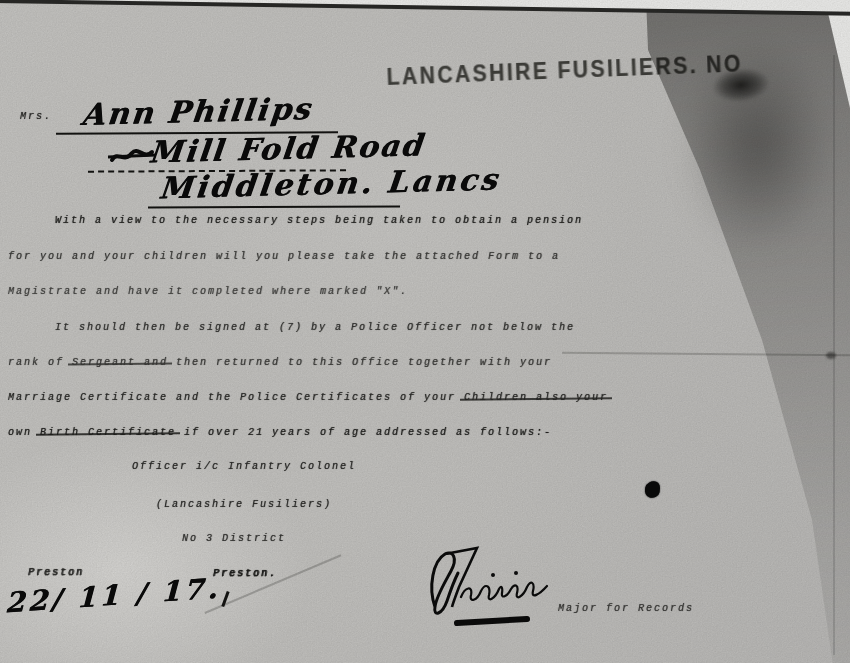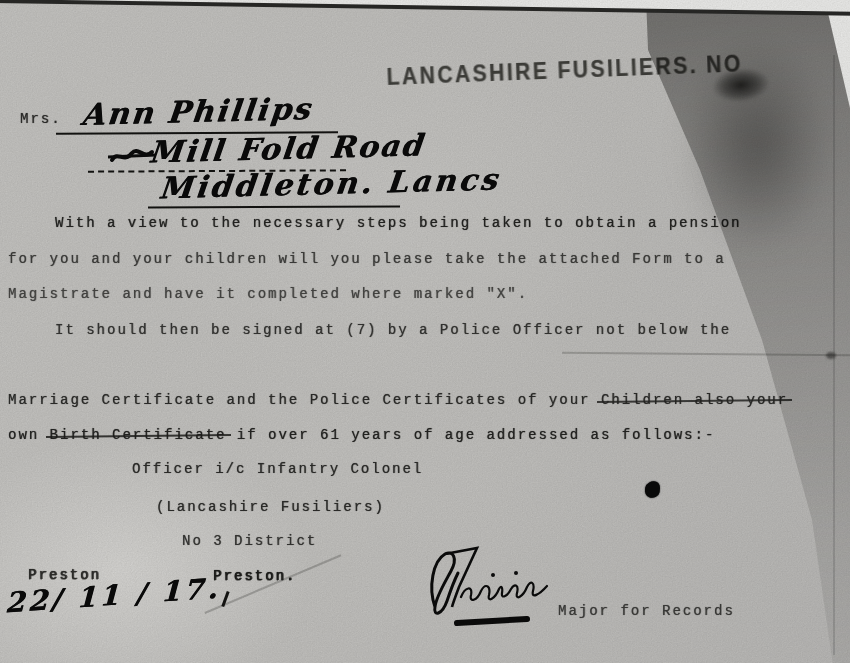--- a/index.html
+++ b/index.html
@@ -6,23 +6,24 @@
   .page{
     position:relative;width:850px;height:663px;overflow:hidden;
     background:
       radial-gradient(ellipse 320px 220px at 14% 86%, rgba(236,235,232,.55), transparent 60%),
       radial-gradient(ellipse 420px 300px at 45% 32%, rgba(214,213,210,.40), transparent 60%),
       radial-gradient(ellipse 520px 280px at 40% 72%, rgba(206,205,202,.35), transparent 60%),
       linear-gradient(100deg,#cbcac7 0%,#c6c5c2 60%,#bfbebc 100%);
     font-family:"Liberation Mono","DejaVu Sans Mono",monospace;
   }
   .tw{
-    position:absolute;font-size:14px;letter-spacing:2px;color:#1d1d1b;white-space:pre;
+    position:absolute;font-size:10px;letter-spacing:2px;color:#1d1d1b;white-space:pre;
     text-shadow:0 0 1px rgba(28,28,25,.65), .6px .4px 0 rgba(28,28,25,.35);
     z-index:10;
+    font-style:italic;
   }
   .heavy{text-shadow:0 0 1px rgba(15,15,13,.9), 1px 0 0 rgba(15,15,13,.7), 0 1px 0 rgba(15,15,13,.4);}
   .struck{position:relative;display:inline-block;}
   .struck::after{
     content:"";position:absolute;left:-4px;right:-4px;top:52%;height:2px;
     background:rgba(22,22,20,.85);transform:rotate(-.6deg);
   }
   .hw{
     position:absolute;font-family:"DejaVu Serif",serif;font-style:italic;font-weight:bold;
     color:#0b0b0b;transform:skewX(-10deg) rotate(-1.5deg);white-space:pre;z-index:11;
@@ -97,22 +98,23 @@
   <div class="uline dashed" style="left:88px;top:170px;width:258px;transform:rotate(-.3deg)"></div>
 
   <div class="hw" style="left:162px;top:166px;font-size:30px;letter-spacing:3px">Middleton. Lancs</div>
   <div class="uline" style="left:148px;top:206px;width:252px;transform:rotate(-.2deg)"></div>
 
   <div class="tw o95" style="left:55px;top:215px">With a view to the necessary steps being taken to obtain a pension</div>
   <div class="tw o8" style="left:8px;top:251px">for you and your children will you please take the attached Form to a</div>
   <div class="tw o75" style="left:8px;top:286px">Magistrate and have it completed where marked "X".</div>
 
   <div class="tw o85" style="left:55px;top:322px">It should then be signed at (7) by a Police Officer not below the</div>
+  <div class="tw o8" style="left:8px;top:357px"><span>rank of </span><span class="struck">Sergeant and</span><span> then returned to this Office together with your</span></div>
   <div class="tw o9" style="left:8px;top:392px"><span>Marriage Certificate and the Police Certificates of your </span><span class="struck">Children also your</span></div>
-  <div class="tw o95" style="left:8px;top:427px"><span>own </span><span class="struck">Birth Certificate</span><span> if over 61 years of age addressed as follows:-</span></div>
+  <div class="tw o95" style="left:8px;top:427px"><span>own </span><span class="struck">Birth Certificate</span><span> if over 21 years of age addressed as follows:-</span></div>
 
   <div class="tw o9" style="left:132px;top:461px">Officer i/c Infantry Colonel</div>
   <div class="tw o9" style="left:156px;top:499px">(Lancashire Fusiliers)</div>
   <div class="tw o85" style="left:182px;top:533px">No 3 District</div>
   <div class="tw heavy" style="left:213px;top:568px">Preston.</div>
   <div class="slash-mark" style="left:224px;top:591px"></div>
   <div class="crease-d"></div>
 
   <div class="tw heavy o9" style="left:28px;top:567px">Preston</div>
   <div class="hw" style="left:8px;top:579px;font-size:28px;letter-spacing:3px;transform:skewX(-8deg) rotate(-4deg)">22/ 11 / 17.</div>

